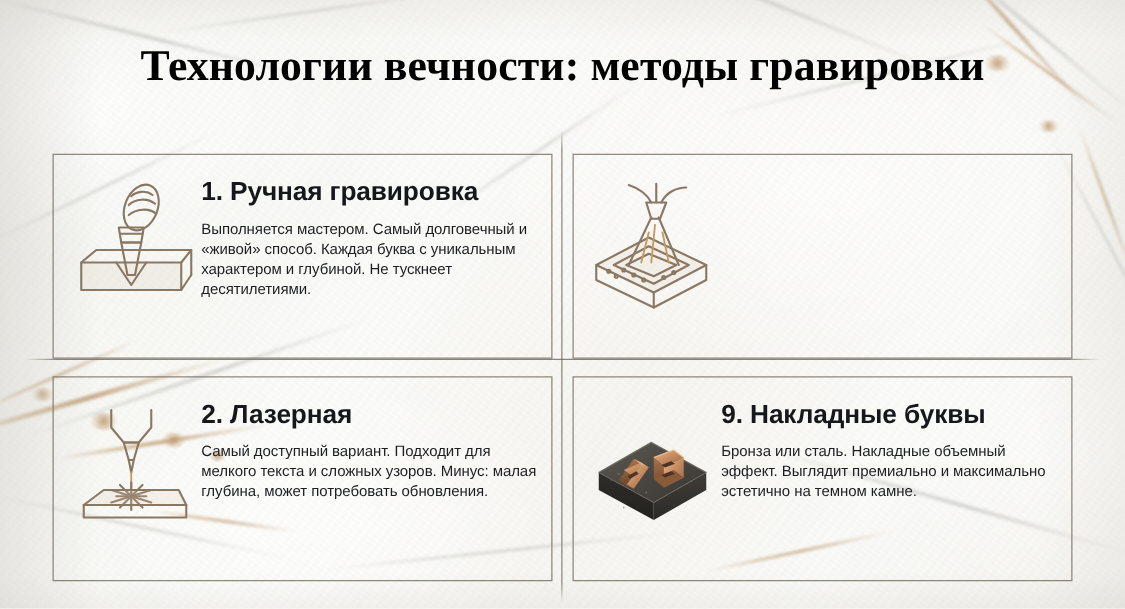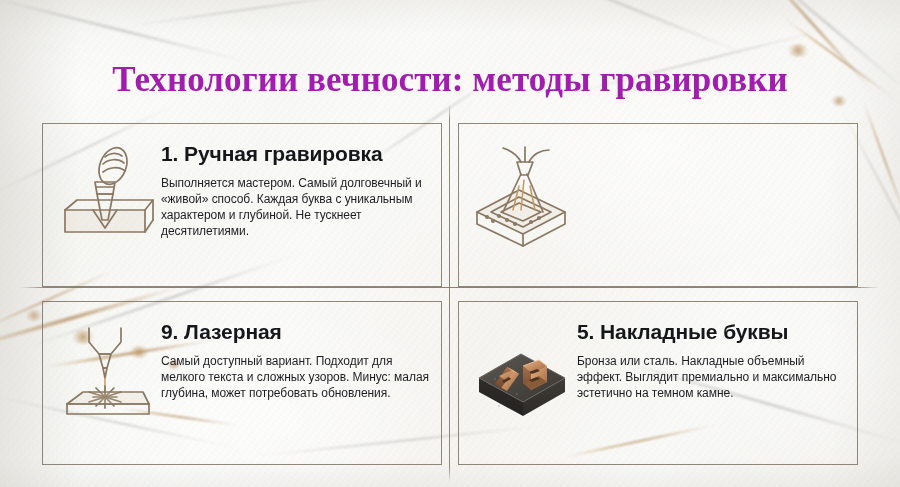--- a/index.html
+++ b/index.html
@@ -83,28 +83,28 @@
       linear-gradient(to right, rgba(205,203,196,0.40) 0%, rgba(205,203,196,0) 9%),
       linear-gradient(to left, rgba(208,206,199,0.22) 0%, rgba(208,206,199,0) 8%),
       linear-gradient(to bottom, rgba(214,212,205,0.28) 0%, rgba(214,212,205,0) 7%),
       linear-gradient(to top, rgba(206,204,197,0.20) 0%, rgba(206,204,197,0) 6%);
   }
 
   
   .page-title {
     position: absolute;
     left: 0;
-    top: 60px;
+    top: 33px;
     width: 900px;
     text-align: center;
     font-family: "Liberation Serif", "DejaVu Serif", serif;
     font-size: 35px;
     font-weight: 700;
     letter-spacing: 0.1px;
-    color: #a21caf;
+    color: #000000;
     white-space: nowrap;
   }
 
   
   .divider-h {
     position: absolute;
     left: 20px;
     top: 287px;
     width: 860px;
     height: 1px;
@@ -337,21 +337,21 @@
             <line x1="36" y1="70" x2="68" y2="80"></line>
             <line x1="36" y1="80" x2="68" y2="70"></line>
           </g>
 
           <polygon class="fill-soft" points="14,82 30,70 90,70 96,82"></polygon>
           <polyline points="14,82 14,92 96,92 96,82"></polyline>
           <line x1="14" y1="82" x2="96" y2="82"></line>
         </svg>
       </div>
       <div class="card-body">
-        <p class="card-heading">9. Лазерная</p>
+        <p class="card-heading">2. Лазерная</p>
         <p class="card-text">Самый доступный вариант. Подходит для мелкого текста и сложных узоров. Минус: малая глубина, может потребовать обновления.</p>
       </div>
     </div>
 
     <div class="card">
       <div class="card-icon">
         <svg viewBox="0 0 104 104" width="104" height="104" aria-hidden="true">
           <defs>
             <linearGradient id="graniteTop" x1="0" y1="0" x2="1" y2="1">
               <stop offset="0%" stop-color="#5d5953"></stop>
@@ -412,19 +412,19 @@
             <polygon points="54,44 62,51 62,68 54,61" fill="url(#bronzeSide)"></polygon>
             <polygon points="62,51 78,44 78,60 62,68" fill="url(#bronzeA)"></polygon>
             <polygon points="54,61 62,68 78,60 70,54" fill="#8a5b39"></polygon>
             <polygon points="60,50 68,47 71,49 63,52" fill="#4e3422"></polygon>
             <polygon points="60,58 68,55 71,57 63,60" fill="#4e3422"></polygon>
             <polyline points="54,44 70,38 78,44" fill="none" stroke="#eec49c" stroke-width="0.9"></polyline>
           </g>
         </svg>
       </div>
       <div class="card-body">
-        <p class="card-heading">5. Накладные буквы</p>
+        <p class="card-heading">9. Накладные буквы</p>
         <p class="card-text">Бронза или сталь. Накладные объемный эффект. Выглядит премиально и максимально эстетично на темном камне.</p>
       </div>
     </div>
 
   </div>
 </div>
 
 </body></html>

